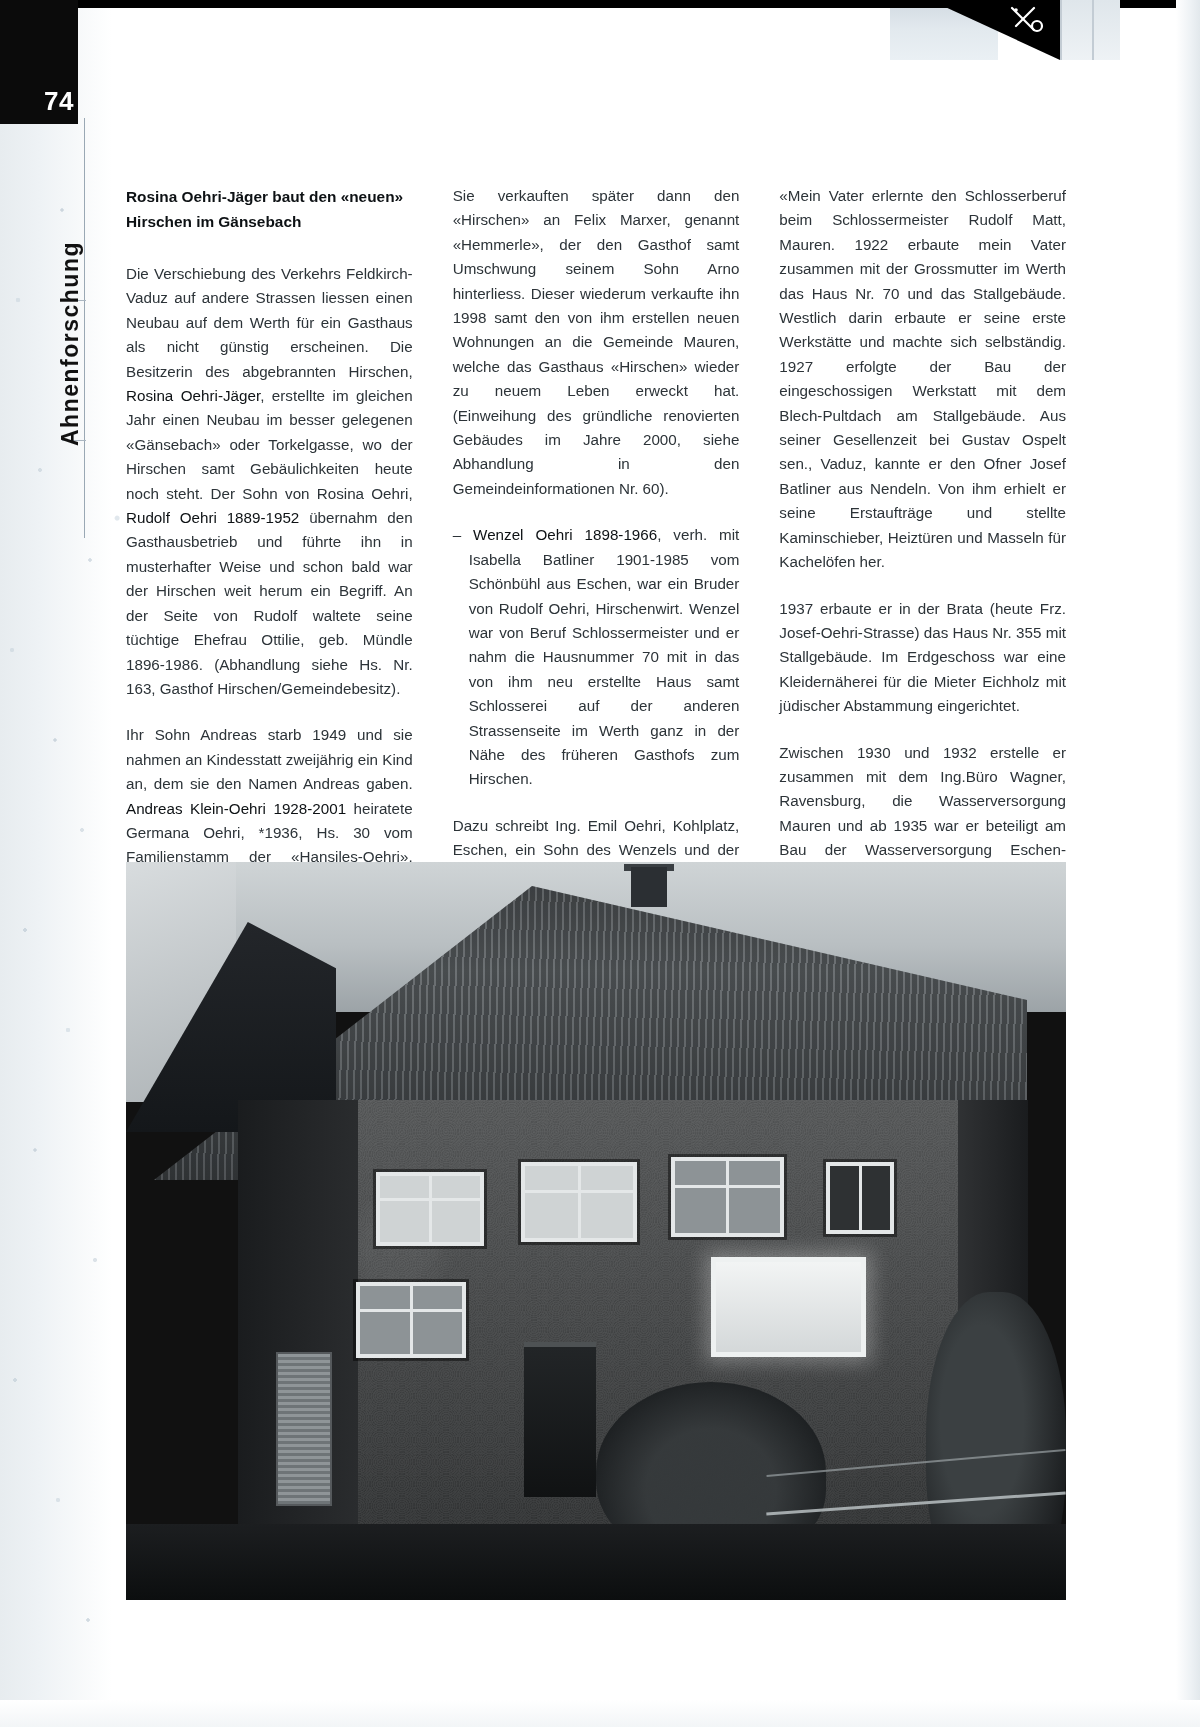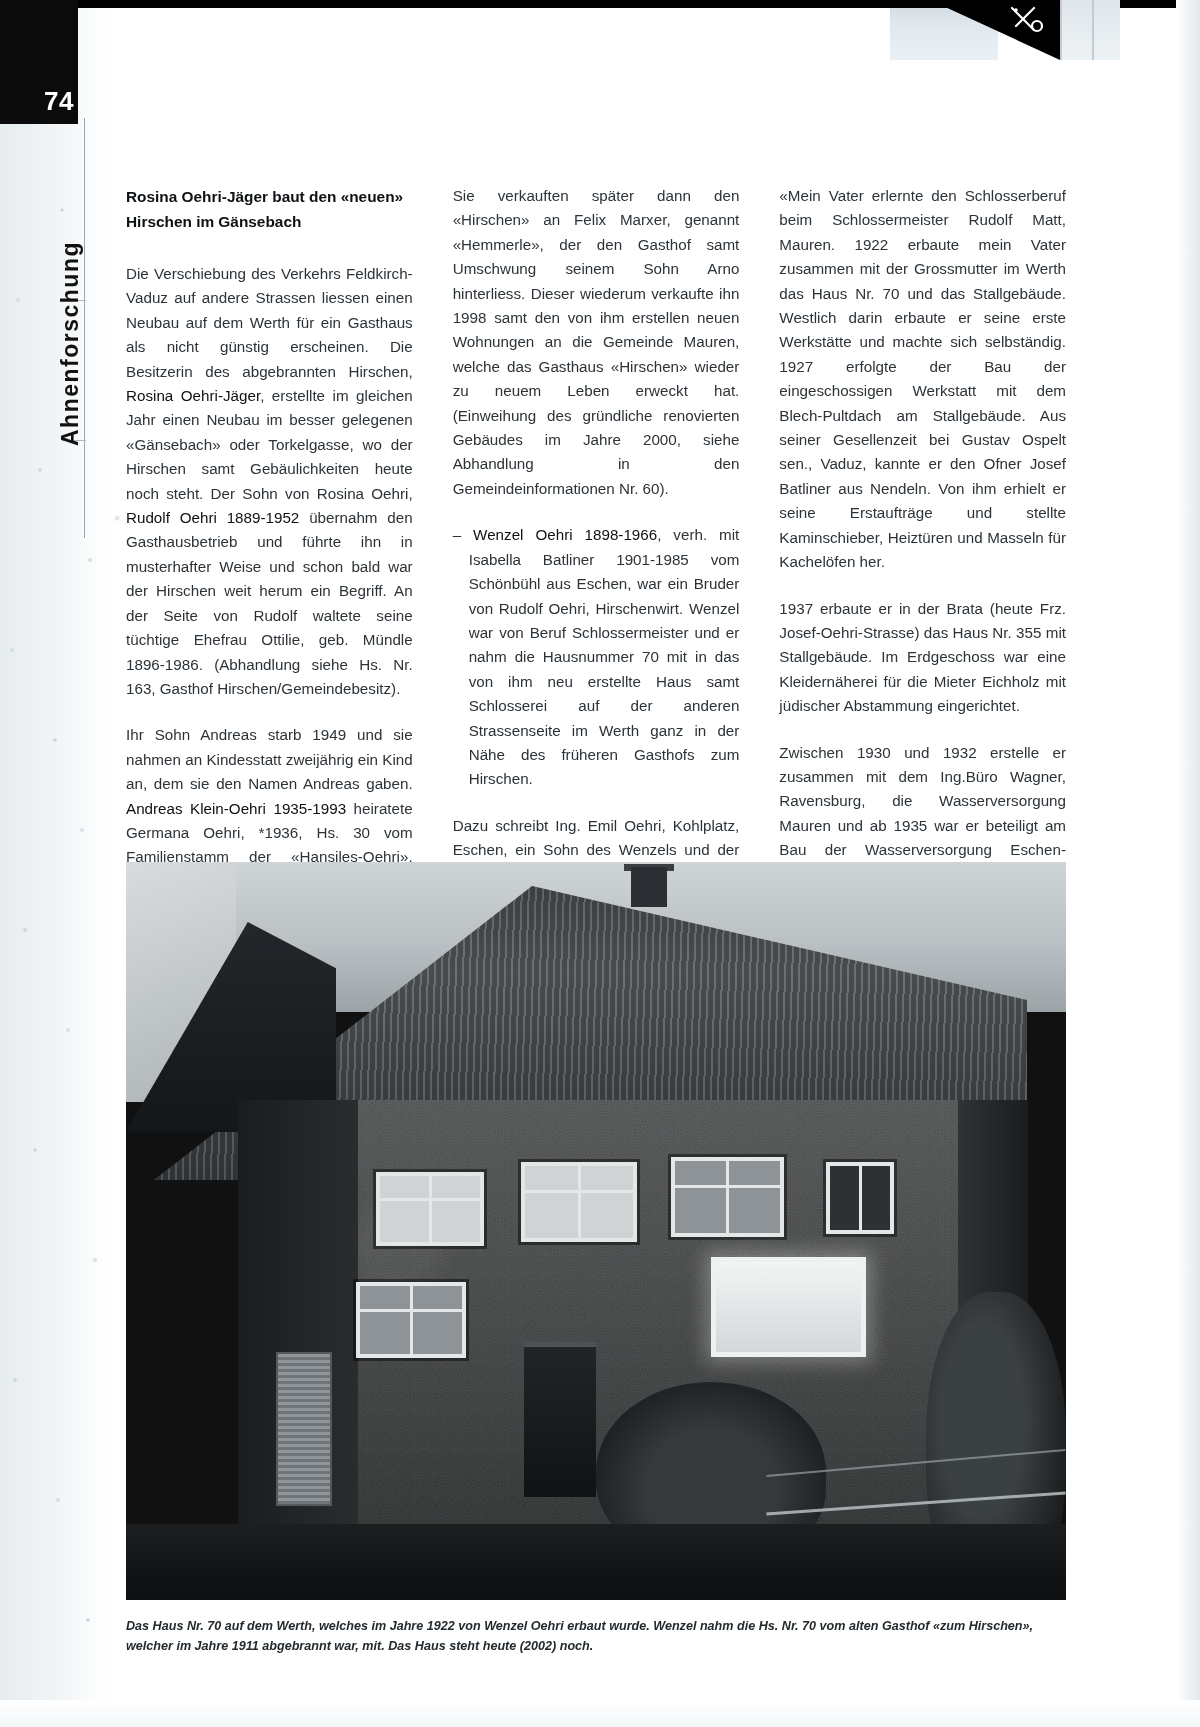--- a/index.html
+++ b/index.html
@@ -300,21 +300,21 @@
         <circle cx="29" cy="22" r="5"></circle>
       </g>
       <circle cx="8" cy="6" r="1.8" fill="#ffffff"></circle>
     </svg>
   </div>
 
   <div class="cols">
     <div class="col" id="c1">
         <p class="heading">Rosina Oehri-Jäger baut den «neuen» Hirschen im Gänsebach</p>
         <p><span>Die Verschiebung des Verkehrs Feldkirch-Vaduz auf andere Strassen liessen einen Neubau auf dem Werth für ein Gasthaus als nicht günstig erscheinen. Die Besitzerin des abgebrannten Hirschen, </span><b>Rosina Oehri-Jäger</b><span>, erstellte im gleichen Jahr einen Neubau im besser gelegenen «Gänsebach» oder Torkelgasse, wo der Hirschen samt Gebäulichkeiten heute noch steht. Der Sohn von Rosina Oehri, </span><b>Rudolf Oehri 1889-1952</b><span> übernahm den Gasthausbetrieb und führte ihn in musterhafter Weise und schon bald war der Hirschen weit herum ein Begriff. An der Seite von Rudolf waltete seine tüchtige Ehefrau Ottilie, geb. Mündle 1896-1986. (Abhandlung siehe Hs. Nr. 163, Gasthof Hirschen/Gemeindebesitz).</span></p>
-        <p><span>Ihr Sohn Andreas starb 1949 und sie nahmen an Kindesstatt zweijährig ein Kind an, dem sie den Namen Andreas gaben. </span><b>Andreas Klein-Oehri 1935-1993</b><span> heiratete Germana Oehri, *1936, Hs. 30 vom Familienstamm der «Hansiles-Oehri». Auch sie waren hervorragende Wirtsleute.</span></p>
+        <p><span>Ihr Sohn Andreas starb 1949 und sie nahmen an Kindesstatt zweijährig ein Kind an, dem sie den Namen Andreas gaben. </span><b>Andreas Klein-Oehri 1928-2001</b><span> heiratete Germana Oehri, *1936, Hs. 30 vom Familienstamm der «Hansiles-Oehri». Auch sie waren hervorragende Wirtsleute.</span></p>
       </div>
     <div class="col" id="c2">
         <p><span>Sie verkauften später dann den «Hirschen» an Felix Marxer, genannt «Hemmerle», der den Gasthof samt Umschwung seinem Sohn Arno hinterliess. Dieser wiederum verkaufte ihn 1998 samt den von ihm erstellen neuen Wohnungen an die Gemeinde Mauren, welche das Gasthaus «Hirschen» wieder zu neuem Leben erweckt hat. (Einweihung des gründliche renovierten Gebäudes im Jahre 2000, siehe Abhandlung in den Gemeindeinformationen Nr. 60).</span></p>
         <p class="hang"><span>– </span><b>Wenzel Oehri 1898-1966</b><span>, verh. mit Isabella Batliner 1901-1985 vom Schönbühl aus Eschen, war ein Bruder von Rudolf Oehri, Hirschenwirt. Wenzel war von Beruf Schlossermeister und er nahm die Hausnummer 70 mit in das von ihm neu erstellte Haus samt Schlosserei auf der anderen Strassenseite im Werth ganz in der Nähe des früheren Gasthofs zum Hirschen.</span></p>
         <p><span>Dazu schreibt Ing. Emil Oehri, Kohlplatz, Eschen, ein Sohn des Wenzels und der Isabella Oehri in seiner Familienchronik aus dem Jahre 1999 u.a.:</span></p>
       </div>
     <div class="col" id="c3">
         <p><span>«Mein Vater erlernte den Schlosserberuf beim Schlossermeister Rudolf Matt, Mauren. 1922 erbaute mein Vater zusammen mit der Grossmutter im  Werth das Haus Nr. 70 und das Stallgebäude. Westlich darin erbaute er seine erste Werkstätte und machte sich selbständig. 1927 erfolgte der Bau der eingeschossigen Werkstatt mit dem Blech-Pultdach am Stallgebäude. Aus seiner Gesellenzeit bei Gustav Ospelt sen., Vaduz, kannte er den Ofner Josef Batliner aus Nendeln. Von ihm erhielt er seine Erstaufträge und stellte Kaminschieber, Heiztüren und Masseln für Kachelöfen her.</span></p>
         <p><span>1937 erbaute er in der Brata (heute Frz. Josef-Oehri-Strasse) das Haus Nr. 355 mit Stallgebäude. Im Erdgeschoss war eine Kleidernäherei für die Mieter Eichholz mit jüdischer Abstammung eingerichtet.</span></p>
         <p><span>Zwischen 1930 und 1932 erstelle er zusammen mit dem Ing.Büro Wagner, Ravensburg, die Wasserversorgung Mauren und ab 1935 war er beteiligt am Bau der Wasserversorgung Eschen-Gamprin. Während zwei Jahrzehnten war er Wassermeister von Mauren».</span></p>
@@ -363,17 +363,16 @@
         <div class="pane-split-h"></div>
       </div>
     <div class="shutter" style="left:150px;top:490px;width:52px;height:150px;"></div>
     <div class="door"></div>
 
     <div class="fence2"></div>
     <div class="fence"></div>
     <div class="ground"></div>
   </div>
 
-  <div class="caption">Das Haus Nr. 70 auf dem Werth, welches im Jahre 1922 von Wenzel Oehri erbaut wurde. Wenzel nahm die Hs. Nr. 70 vom alten Gasthof «zum Hirschen», welcher im Jahre 1911 abgebrannt war, mit. Das Haus steht heute (2002) noch.</div>
 
   <div class="right-edge"></div>
   <div class="bottom-edge"></div>
 </div>
 
 </body></html>

